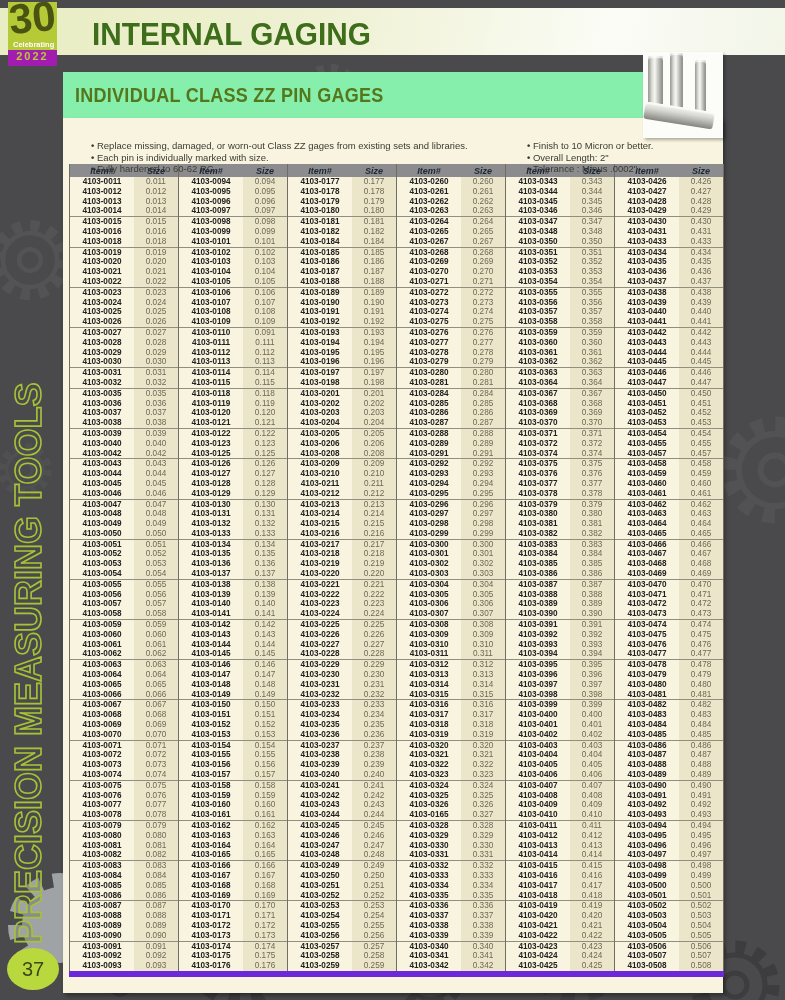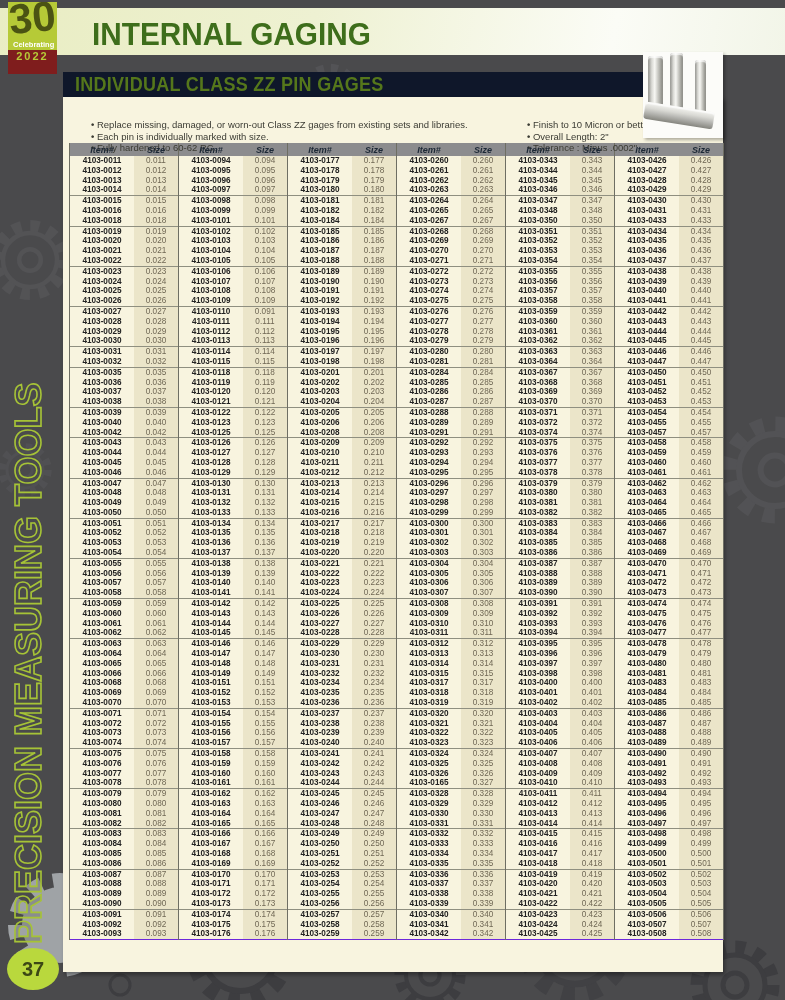--- a/index.html
+++ b/index.html
@@ -11,52 +11,52 @@
   .band{position:absolute;left:0;top:8px;width:785px;height:47px;z-index:2;
         background:linear-gradient(100deg,#e9edc3 0%,#eef1d2 40%,#fbfcf6 78%,#f2f5e8 100%);}
   .page-title{position:absolute;left:92px;top:17px;margin:0;font-size:31px;font-weight:bold;
         color:#3e6e1b;letter-spacing:0px;transform:scaleX(.96);transform-origin:left;z-index:3;}
   
   .logo{position:absolute;left:8px;top:2px;width:49px;height:61px;z-index:4;}
   .logo-sq{position:relative;width:49px;height:48px;background:#b6ca37;overflow:hidden;}
   .logo-num{position:absolute;left:1px;top:-8px;font-size:42px;font-weight:bold;color:#4b5313;
         transform:rotate(-6deg);line-height:48px;}
   .logo-celebrating{position:absolute;left:5px;bottom:1px;font-size:7.5px;color:#fff;font-weight:bold;}
-  .logo-year{width:49px;height:24px;background:#7f1d1d;color:#b6ca37;font-weight:bold;font-size:11px;
+  .logo-year{width:49px;height:16px;background:#a21caf;color:#b6ca37;font-weight:bold;font-size:11px;
         letter-spacing:2px;text-align:center;line-height:13px;}
   
   .side-text{position:absolute;left:8px;bottom:56px;height:565px;z-index:1;
         writing-mode:vertical-rl;transform:rotate(180deg);
         font-size:36px;font-weight:bold;color:rgba(74,74,76,.25);
         -webkit-text-stroke:1.6px #a6c337;white-space:nowrap;}
   
   .badge{position:absolute;left:7px;top:948px;width:52px;height:42px;border-radius:50%;
         background:#b9d83d;display:flex;align-items:center;justify-content:center;
-        font-size:20px;font-weight:bold;color:#3c4815;z-index:3;}
+        font-size:20px;font-weight:normal;color:#3c4815;z-index:3;}
   
   .content{position:absolute;left:63px;top:72px;width:660px;z-index:2;}
-  .section-bar{height:25px;background:#0f172a;display:flex;align-items:center;padding-left:12px;}
+  .section-bar{height:46px;background:#86efac;display:flex;align-items:center;padding-left:12px;}
   .section-bar span{font-size:20px;font-weight:bold;color:#55771b;letter-spacing:.3px;
         transform:scaleX(.9);transform-origin:left;white-space:nowrap;}
   .paper{background:#f8f4df;height:875px;box-shadow:2px 3px 4px rgba(0,0,0,.35);}
   .intro{display:flex;padding:6px 0 0 12px;height:38px;}
   .intro ul{list-style:none;margin:16px;padding:0;font-size:9.5px;line-height:11.5px;color:#3b3b33;}
   .intro ul li::before{content:"•  ";font-weight:bold;}
   .bullets-left{flex:1;}
   .bullets-right{width:180px;margin-right:82px;}
   
   .photo{position:absolute;left:580px;top:-20px;width:80px;height:86px;background:#fcfcf9;
         box-shadow:2px 2px 3px rgba(0,0,0,.3);z-index:5;}
   .pin{position:absolute;background:linear-gradient(90deg,#8f8f8a 0%,#d9d9d4 25%,#f7f7f3 45%,#c2c2bc 70%,#84847e 100%);
         border-radius:3px 3px 2px 2px;box-shadow:inset 0 2px 1px rgba(255,255,255,.7);}
   .pin-h{background:linear-gradient(180deg,#f5f5f1 0%,#d9d9d4 35%,#b9b9b5 60%,#86867f 100%);
         border-radius:3px;transform:rotate(9deg);}
   
   table{border-collapse:collapse;table-layout:fixed;width:648px;margin:2px 6px 0 6px;
-        border-bottom:1px solid #6d28d9;}
+        border-bottom:6px solid #6d28d9;}
   th{height:13px;background:#8c8c8e;color:#1c2836;font-size:9px;font-weight:bold;font-style:italic;
         text-align:center;padding:0;}
   td{height:9.8px;line-height:9.8px;font-size:8.2px;text-align:center;padding:0;white-space:nowrap;}
   td.item,th.item{width:64px;border-left:1px solid #6e6e63;}
   td.item{font-weight:bold;color:#222;}
   td.size,th.size{width:44px;}
   td.size{background:#ebe5c9;color:#6f6754;}
   td.size:last-child,th.size:last-child{border-right:1px solid #6e6e63;}
   tr.group-start td{border-top:1px solid #8f8f80;}
 </style>
@@ -861,20 +861,34 @@
             <td class="size">0.149</td>
             <td class="item">4103-0232</td>
             <td class="size">0.232</td>
             <td class="item">4103-0315</td>
             <td class="size">0.315</td>
             <td class="item">4103-0398</td>
             <td class="size">0.398</td>
             <td class="item">4103-0481</td>
             <td class="size">0.481</td>
           </tr>
+          <tr class="group-start">
+            <td class="item">4103-0067</td>
+            <td class="size">0.067</td>
+            <td class="item">4103-0150</td>
+            <td class="size">0.150</td>
+            <td class="item">4103-0233</td>
+            <td class="size">0.233</td>
+            <td class="item">4103-0316</td>
+            <td class="size">0.316</td>
+            <td class="item">4103-0399</td>
+            <td class="size">0.399</td>
+            <td class="item">4103-0482</td>
+            <td class="size">0.482</td>
+          </tr>
           <tr>
             <td class="item">4103-0068</td>
             <td class="size">0.068</td>
             <td class="item">4103-0151</td>
             <td class="size">0.151</td>
             <td class="item">4103-0234</td>
             <td class="size">0.234</td>
             <td class="item">4103-0317</td>
             <td class="size">0.317</td>
             <td class="item">4103-0400</td>

